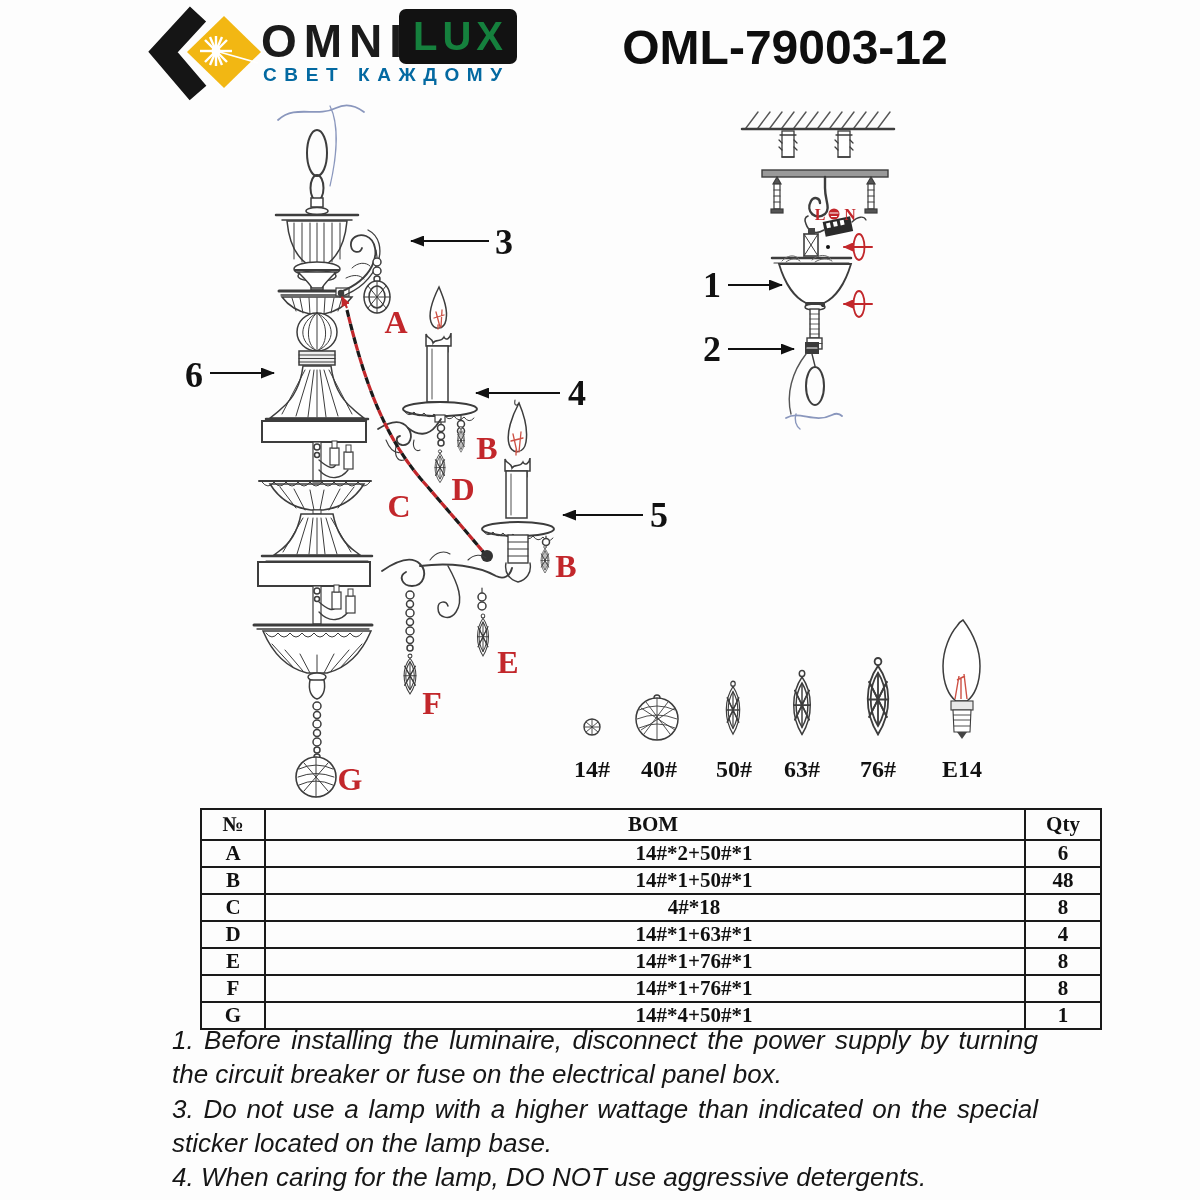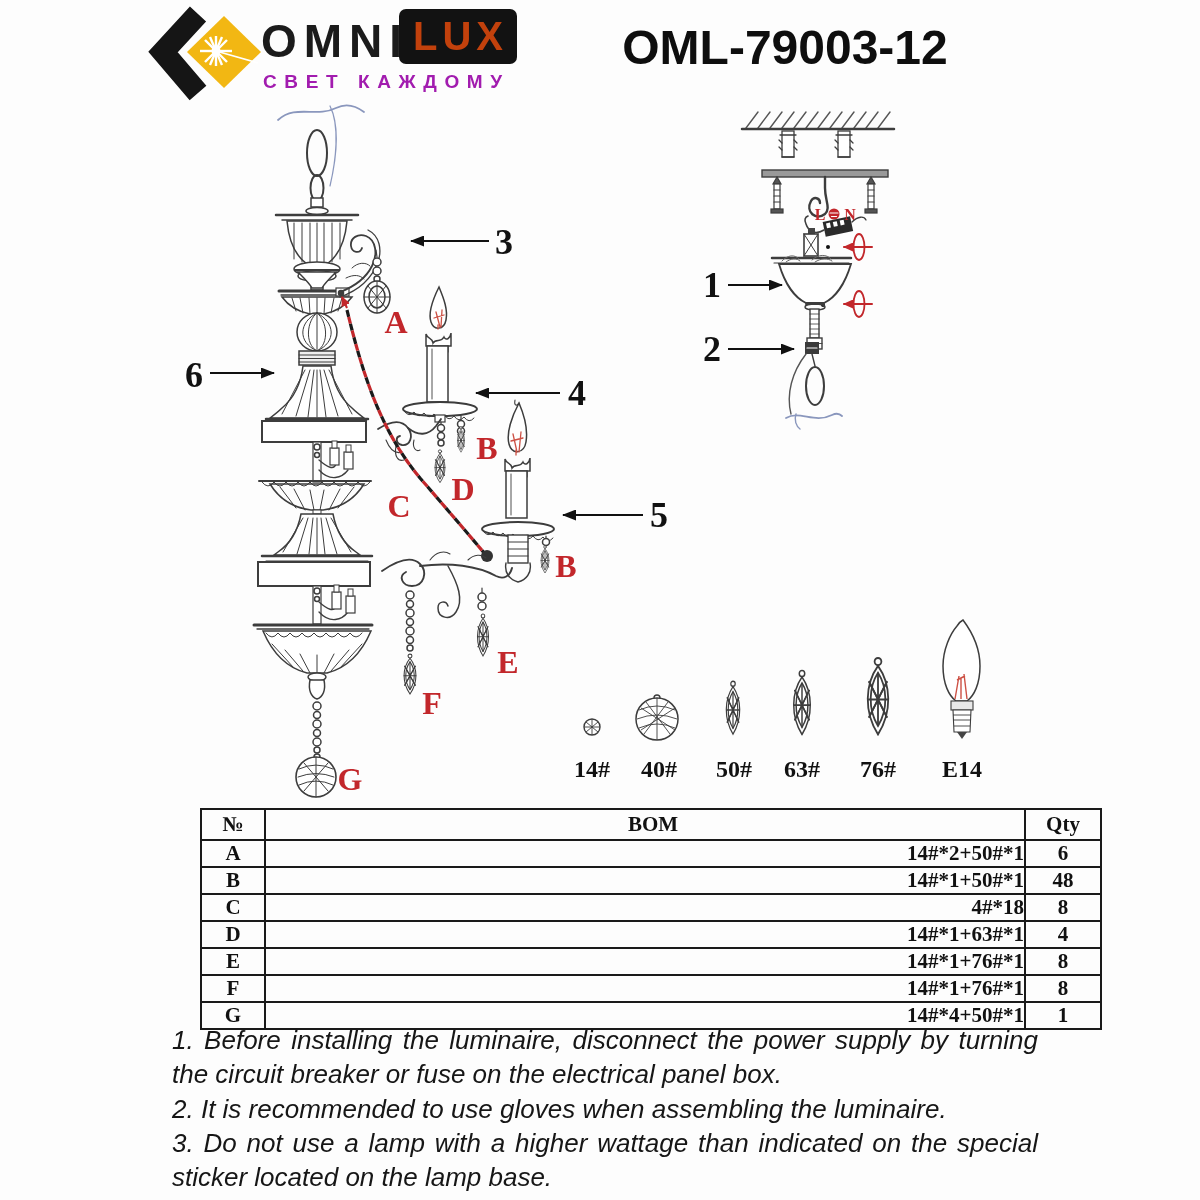--- a/index.html
+++ b/index.html
@@ -3,32 +3,32 @@
 <meta charset="utf-8">
 <style>
   html,body{margin:0;padding:0;}
   body{width:1200px;height:1200px;position:relative;background:#fdfdfd;overflow:hidden;
        font-family:"Liberation Sans",sans-serif;}
   .abs{position:absolute;}
   
   #logo-omni{left:261px;top:14px;font-size:46px;font-weight:bold;letter-spacing:7px;color:#1b1b1b;}
   #logo-lux-box{left:399px;top:9px;width:118px;height:55px;background:#121212;border-radius:7px;
       display:flex;align-items:center;justify-content:center;}
-  #logo-lux-box span{font-size:40px;font-weight:bold;letter-spacing:5px;color:#c2410c;padding-left:5px;}
-  #logo-tagline{left:263px;top:71px;font-size:19px;font-weight:bold;letter-spacing:7.6px;color:#a21caf;}
+  #logo-lux-box span{font-size:40px;font-weight:bold;letter-spacing:5px;color:#15803d;padding-left:5px;}
+  #logo-tagline{left:263px;top:64px;font-size:19px;font-weight:bold;letter-spacing:7.6px;color:#0369a1;}
   #model-title{left:580px;top:20px;width:410px;text-align:center;font-size:48px;font-weight:bold;
       letter-spacing:0px;color:#0e0e0e;}
   
   #bom{left:200px;top:808px;border-collapse:collapse;table-layout:fixed;
        font-family:"Liberation Serif",serif;font-weight:bold;color:#111;}
   #bom td,#bom th{border:2px solid #1a1a1a;padding:0;font-size:21px;line-height:1;}
   #bom th{height:29px;}
   #bom td{height:25px;text-align:center;}
   #bom .c-num{width:62px;text-align:center;}
-  #bom .c-bom{width:660px;text-align:right;padding-left:98px;}
+  #bom .c-bom{width:660px;text-align:center;padding-left:98px;}
   #bom .c-qty{width:74px;text-align:center;margin-left:48px;}
   #bom th.c-bom{text-align:center;padding-left:16px;}
   
   #instructions{left:172px;top:1023px;width:866px;font-size:26px;line-height:1.32;
       color:#161616;text-align:justify;}
   #instructions p{margin:0;font-style:italic;}
   svg text{font-family:"Liberation Serif",serif;font-weight:bold;}
   .callout{font-size:36px;fill:#111;}
   .mark{font-size:32px;fill:#c2272b;}
   .sizelabel{font-size:24px;fill:#111;text-anchor:middle;}
@@ -485,16 +485,15 @@
   <tr>
     <td class="c-num">G</td>
     <td class="c-bom">14#*4+50#*1</td>
     <td class="c-qty">1</td>
   </tr>
 </tbody>
   </table>
 
 <div id="instructions" class="abs">
   <p>1. Before installing the luminaire, disconnect the power supply by turning the circuit breaker or fuse on the electrical panel box.</p>
-  <p>2. It is recommended to use gloves when assembling the luminaire.</p>
   <p>3. Do not use a lamp with a higher wattage than indicated on the special sticker located on the lamp base.</p>
   <p>4. When caring for the lamp, DO NOT use aggressive detergents.</p>
 </div>
 
 </body></html>

